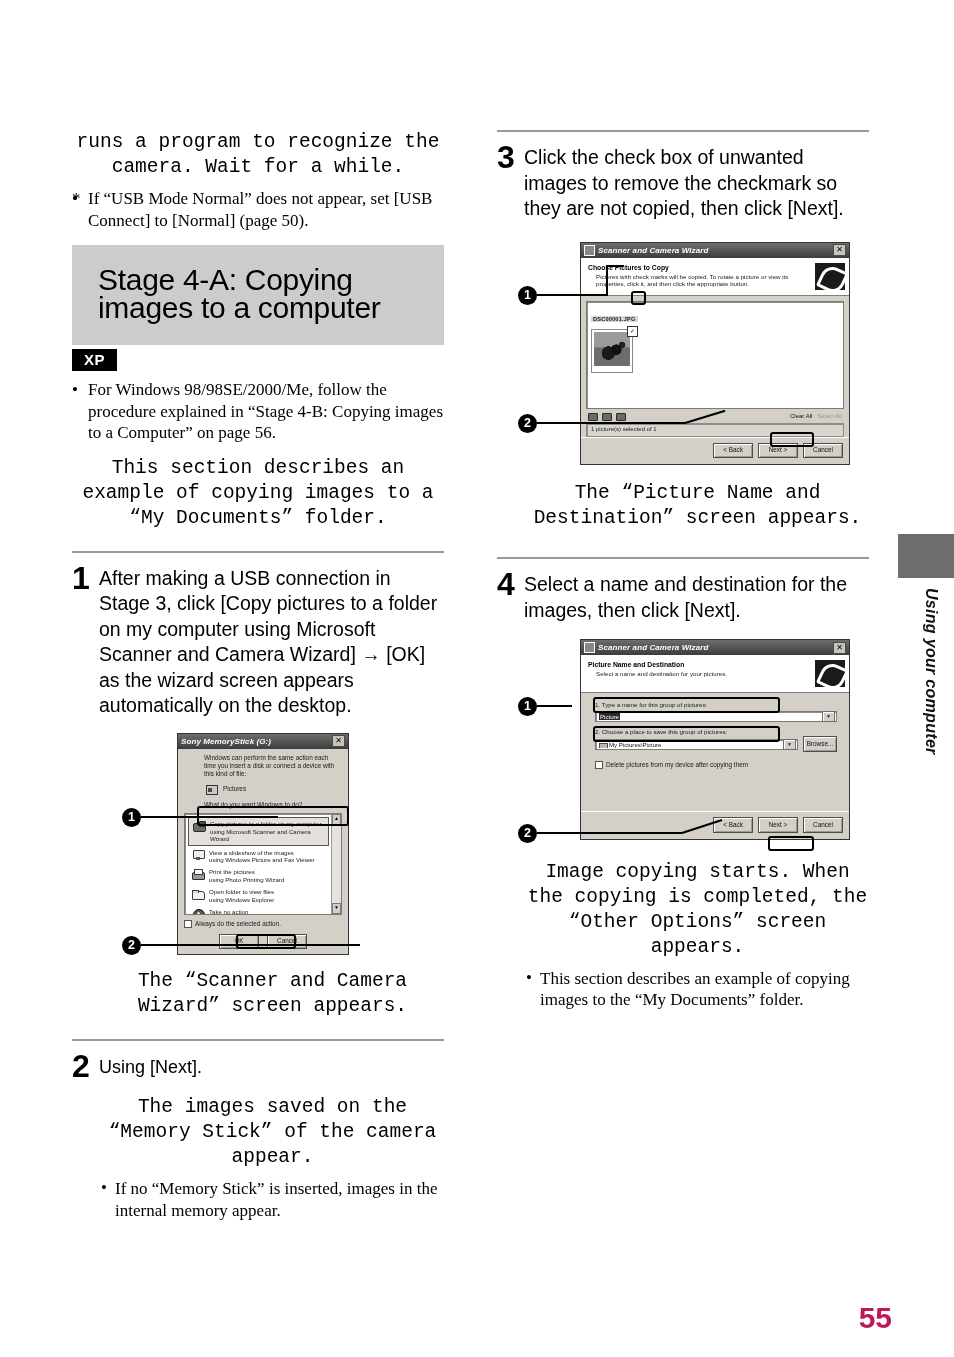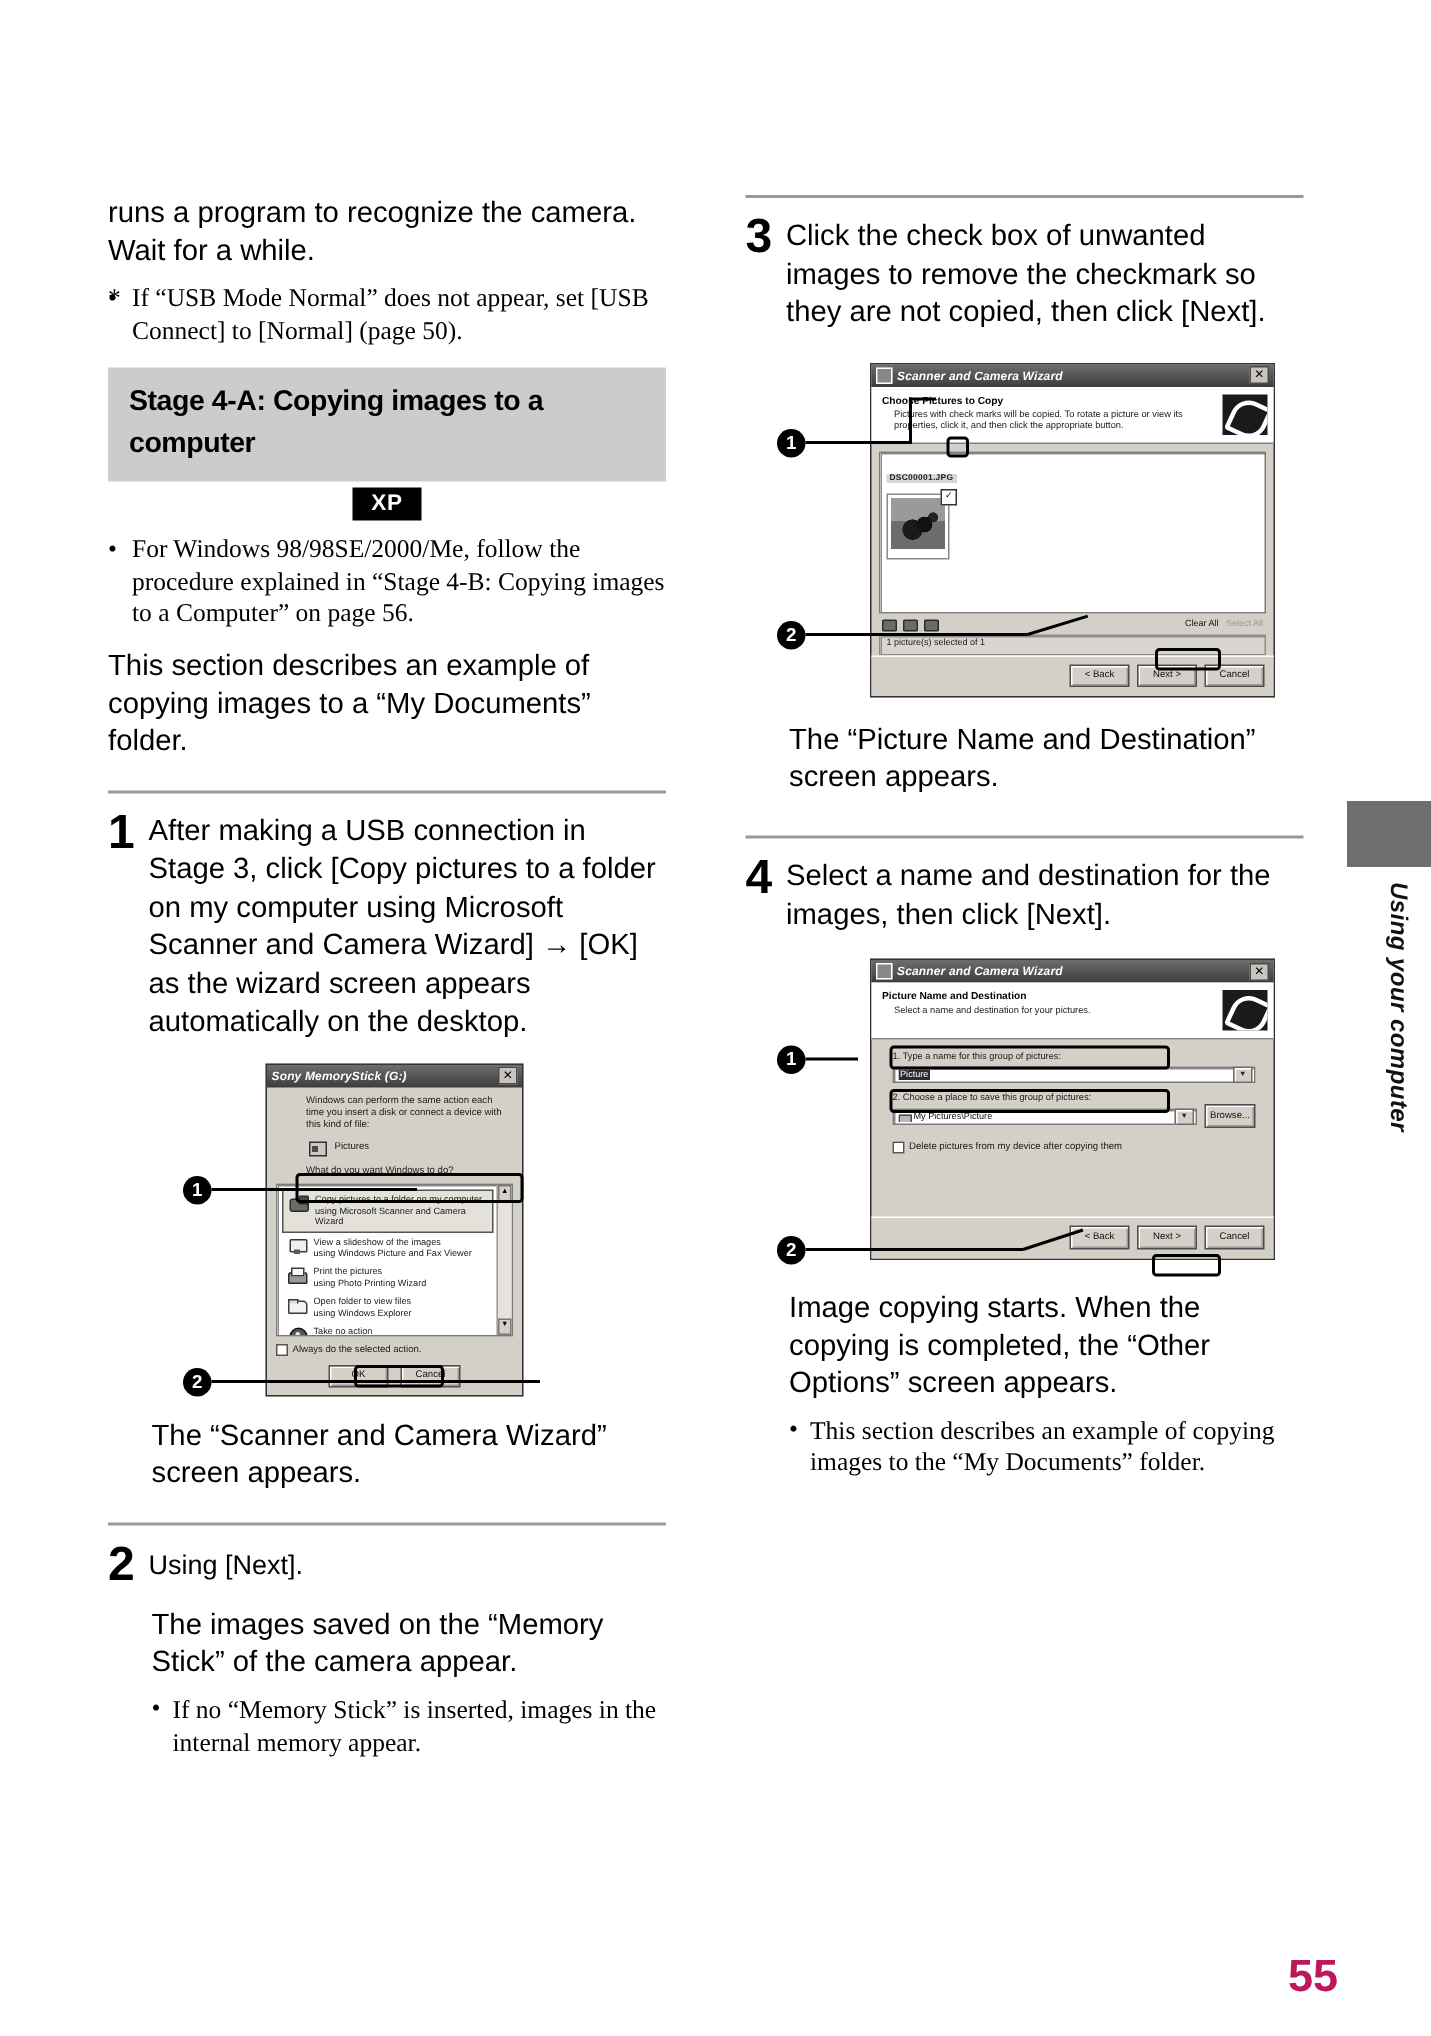--- a/index.html
+++ b/index.html
@@ -23,24 +23,25 @@
   }
   .col {
     position: absolute;
     top: 130px;
   }
   .col-left  { left: 72px;  width: 372px; }
   .col-right { left: 497px; width: 372px; }
 
   
   .body-text {
-    font-family: Liberation Sans, sans-serif;
+    font-family: Liberation Mono, monospace;
     font-size: 19.5px;
     line-height: 25px;
     margin: 0;
+    text-align: center;
   }
 
   .note {
     font-family: "Liberation Serif", serif;
     font-size: 17px;
     line-height: 21.5px;
     margin: 8px 0 0 0;
     position: relative;
     padding-left: 16px;
   }
@@ -66,29 +67,29 @@
   }
 
   
   .banner {
     background: #cccccc;
     margin-top: 14px;
     padding: 9px 12px 11px 14px;
   }
   .banner-title {
     font-family: "Liberation Sans", sans-serif;
-    font-weight: bold;
-    font-size: 19px;
+    font-weight: normal;
+    font-size: 30px;
     line-height: 28px;
     letter-spacing: -0.3px;
-    margin: 0;
+    margin: 12px;
   }
   .xp-badge-row {
     display: flex;
-    justify-content: center;
+    justify-content: flex-start;
     margin-top: 4px;
   }
   .xp-badge {
     background: #000000;
     color: #ffffff;
     font-family: "Liberation Sans", sans-serif;
     font-weight: bold;
     font-size: 15px;
     letter-spacing: 0.5px;
     padding: 2px 12px 3px 12px;

